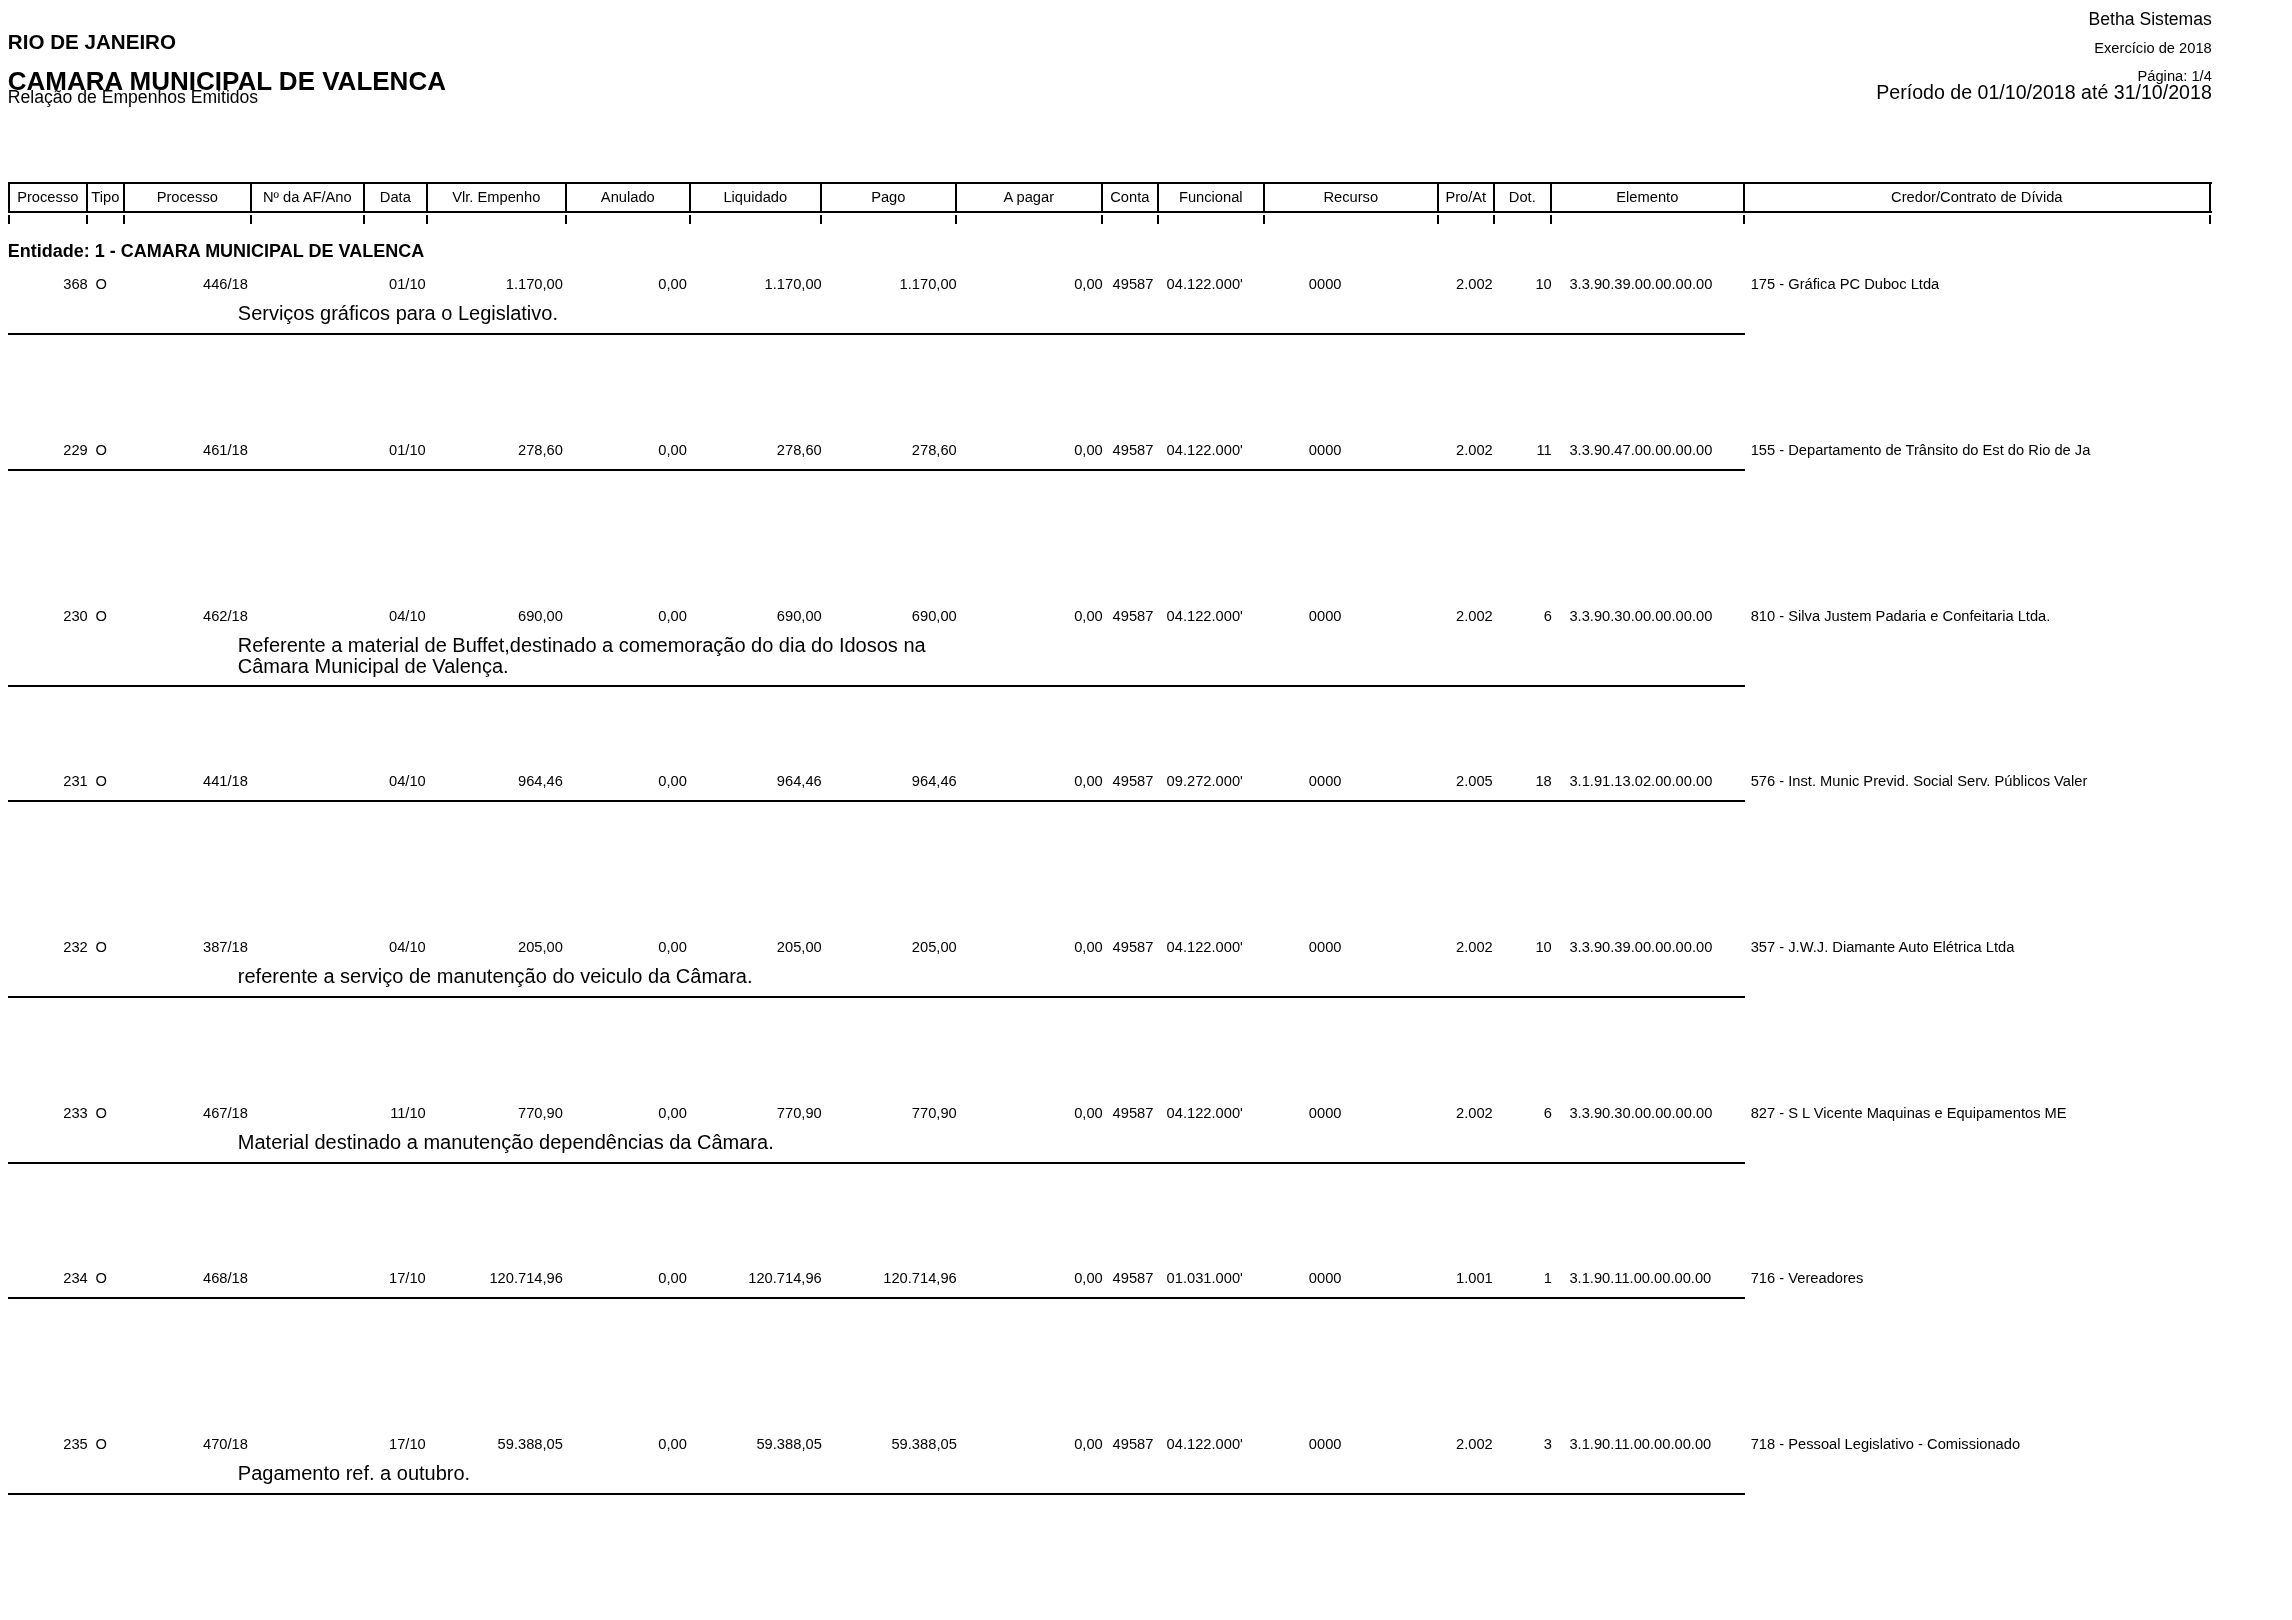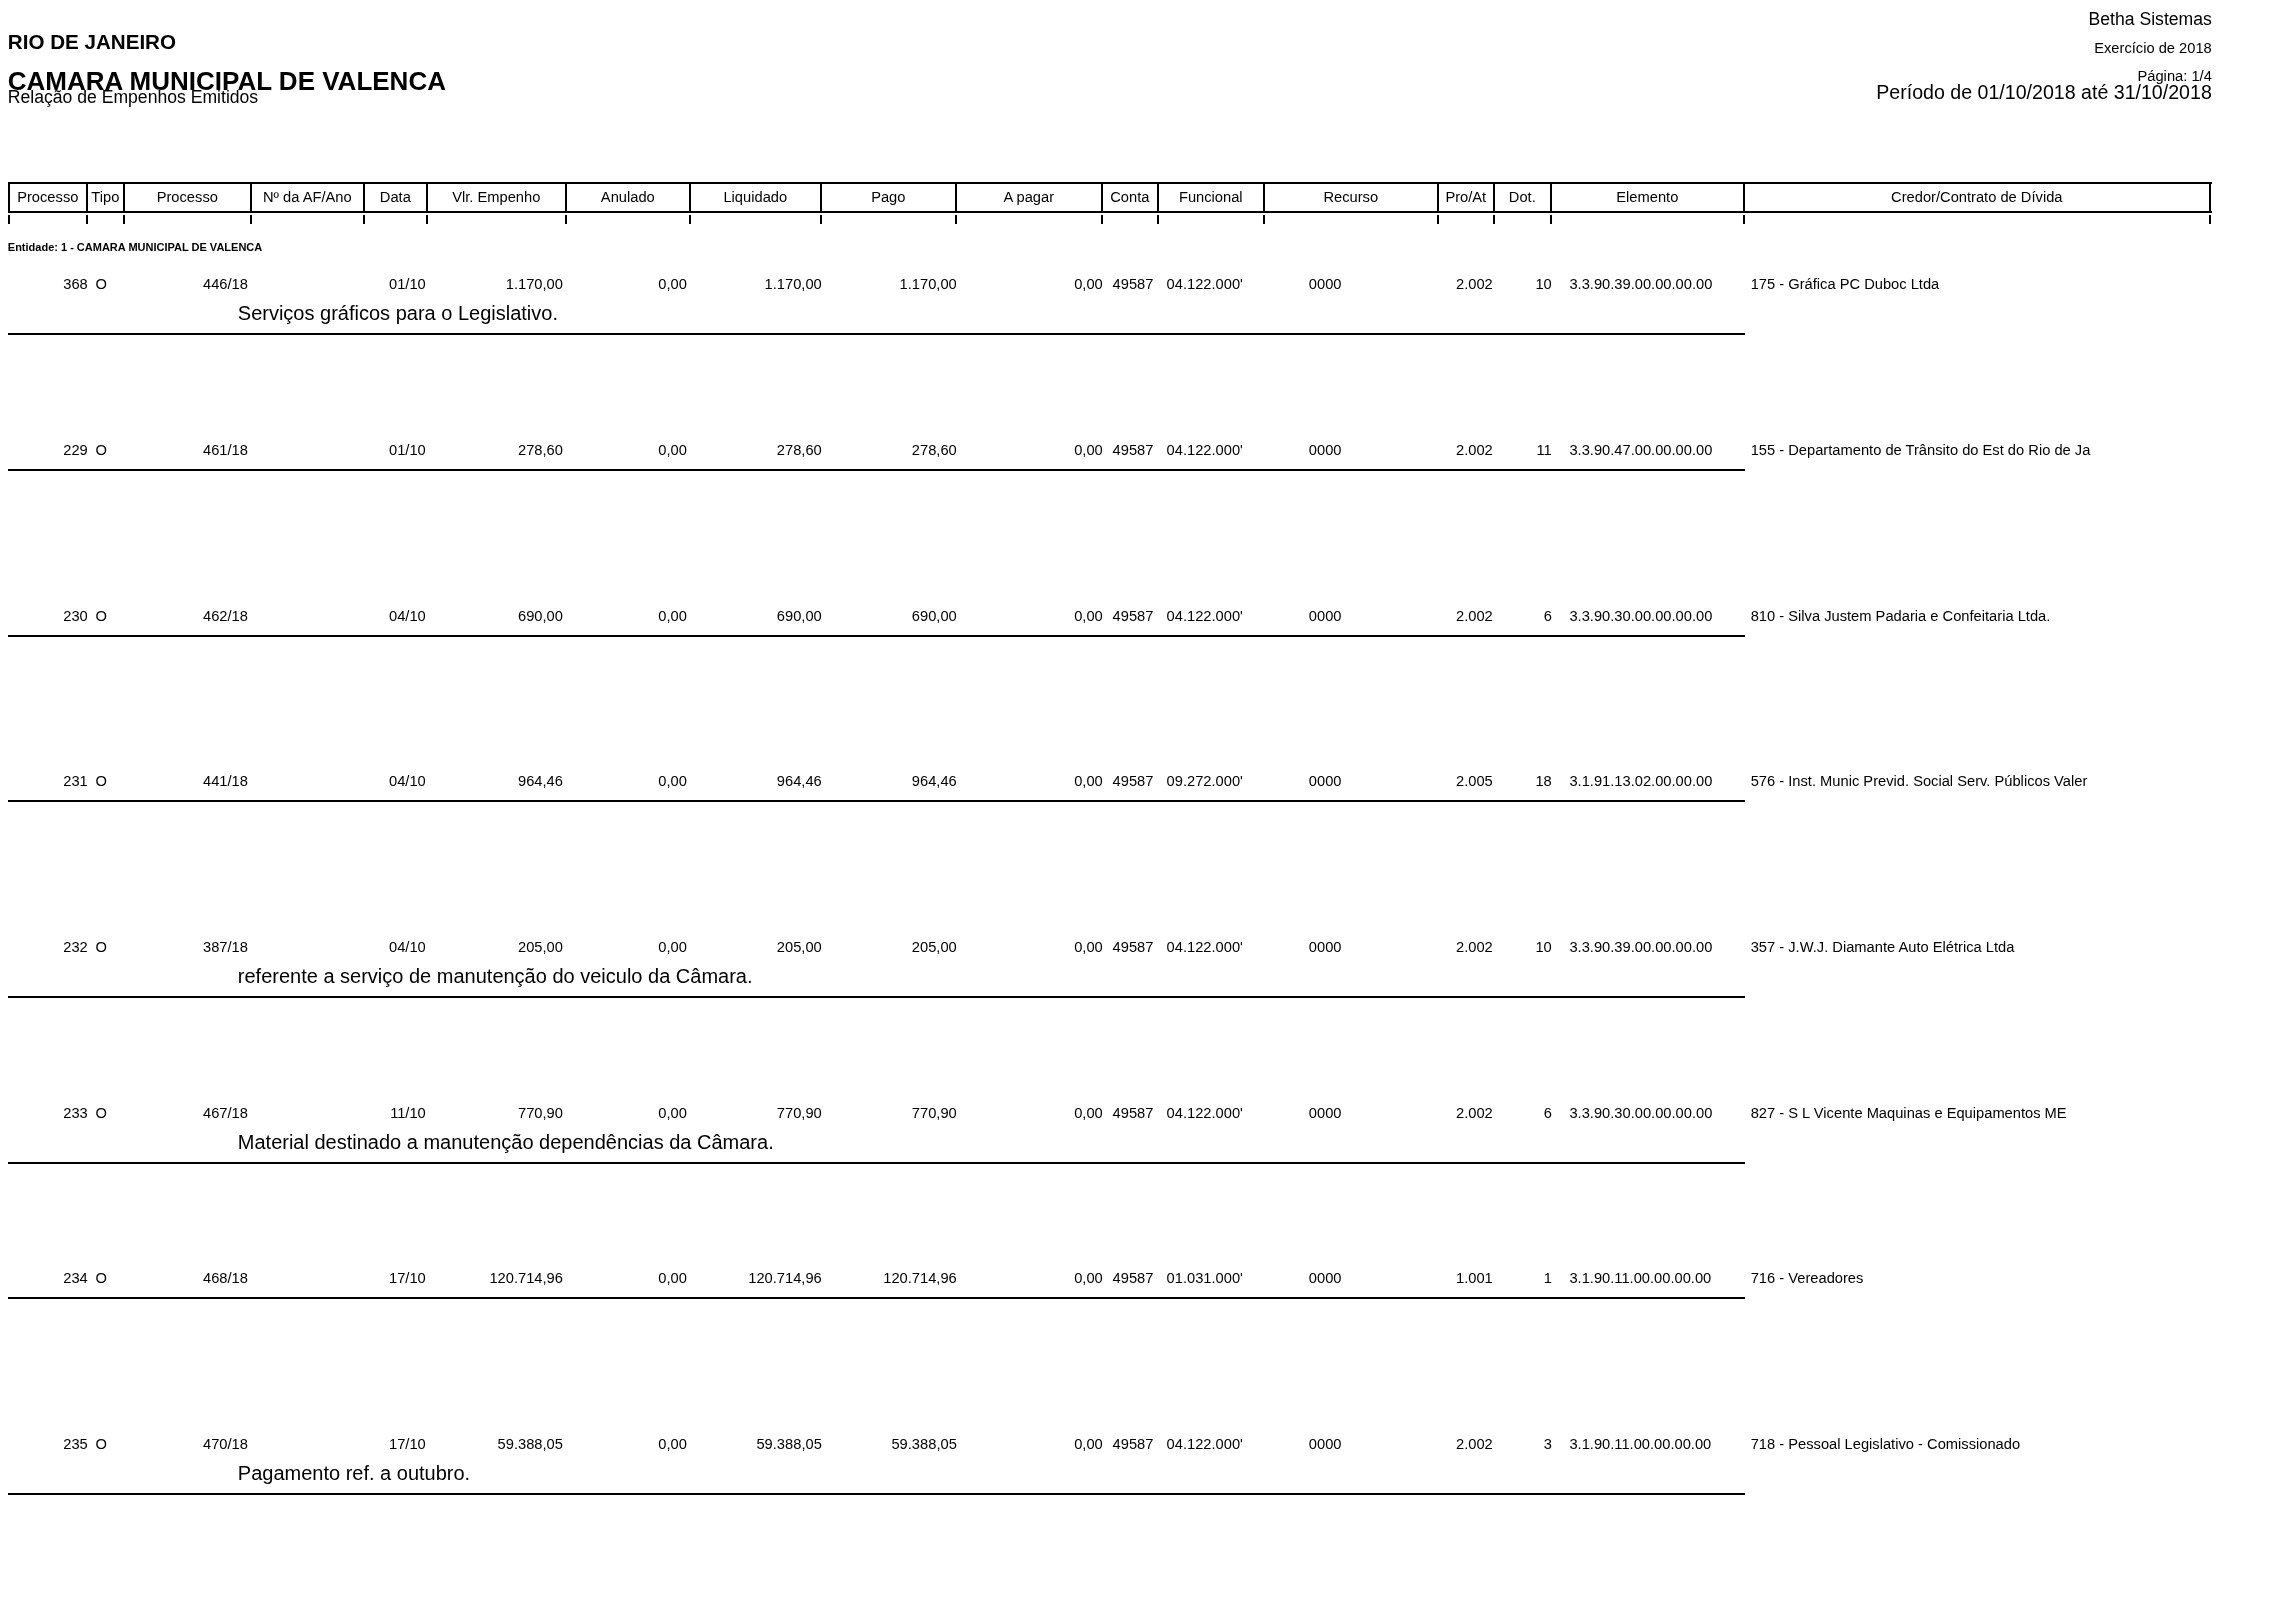--- a/index.html
+++ b/index.html
@@ -30,21 +30,21 @@
   }
   #col-headers .hc {
     border-right:2px solid #000; text-align:center; font-size:14.7px;
     line-height:26.5px; height:26.5px; white-space:nowrap; overflow:hidden;
   }
   #col-headers .hc:first-child { border-left:2px solid #000; }
   #col-ticks { position:absolute; top:215px; left:0; width:2204px; }
   #col-ticks .tick { border-right:2px solid #000; height:8.8px; }
   #col-ticks .tick:first-child { border-left:2px solid #000; }
 
-  .entity-line { position:absolute; top:241px; left:0; font-size:11px; font-weight:bold; white-space:nowrap; }
+  .entity-line { position:absolute; top:241px; left:0; font-size:18px; font-weight:bold; white-space:nowrap; }
 
   
   .empenho-block { position:absolute; left:0; width:2204px; }
   .row-grid .c { font-size:14.7px; height:19.6px; line-height:19.6px; white-space:nowrap; }
   .t-right { text-align:right; }
   .pad2  { padding-right:2px; }
   .pad4  { padding-right:3.9px; }
   .padl6  { padding-left:5.9px; }
   .padl8  { padding-left:7.8px; }
   .padl10 { padding-left:9.8px; }
@@ -170,20 +170,24 @@
       <div class="c t-right">690,00</div>
       <div class="c t-right">0,00</div>
       <div class="c padl10">49587</div>
       <div class="c padl8">04.122.000'</div>
       <div class="c padl45">0000</div>
       <div class="c t-right pad2">2.002</div>
       <div class="c t-right">6</div>
       <div class="c padl18">3.3.90.30.00.00.00.00</div>
       <div class="c padl6">810 - Silva Justem Padaria e Confeitaria Ltda.</div>
     </div>
+    <div class="desc">
+          <div>Referente a material de Buffet,destinado a comemoração do dia do Idosos na</div>
+          <div>Câmara Municipal de Valença.</div>
+        </div>
     <div class="rule"></div>
   </div>
 
   <div class="empenho-block" style="top: 772px;">
     <div class="row-grid grid17">
       <div class="c t-right">231</div>
       <div class="c padl8">O</div>
       <div class="c t-right pad4">441/18</div>
       <div class="c t-right pad4"></div>
       <div class="c t-right pad2">04/10</div>

